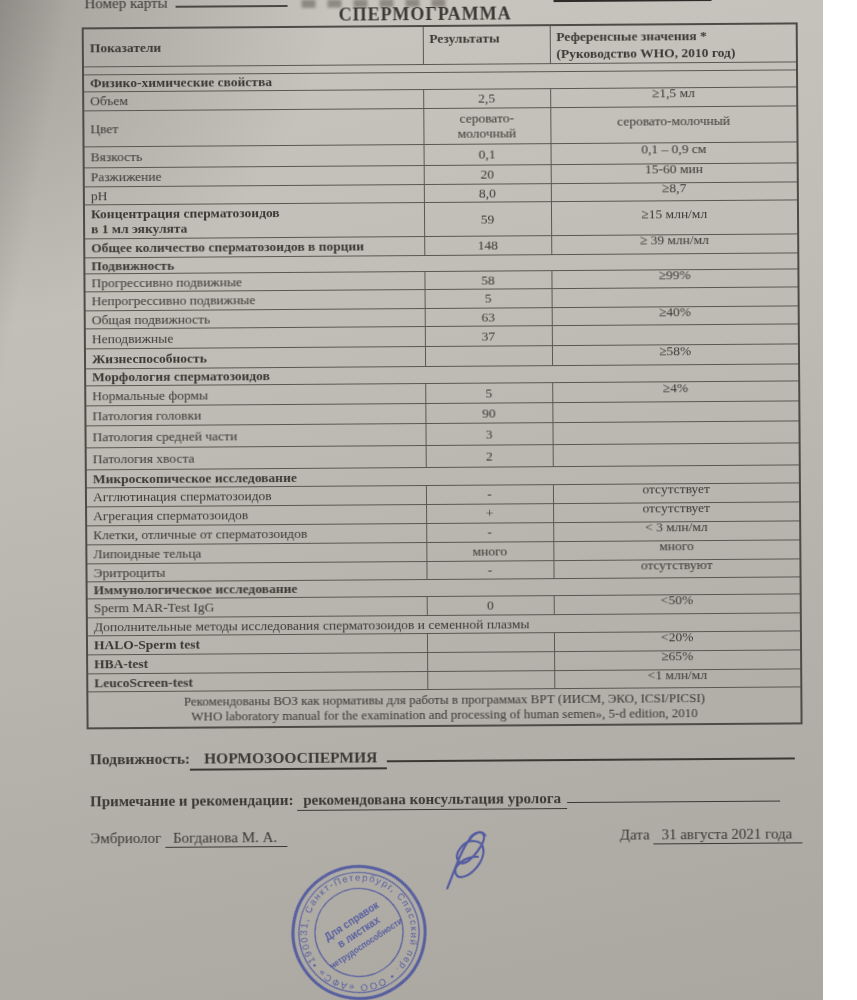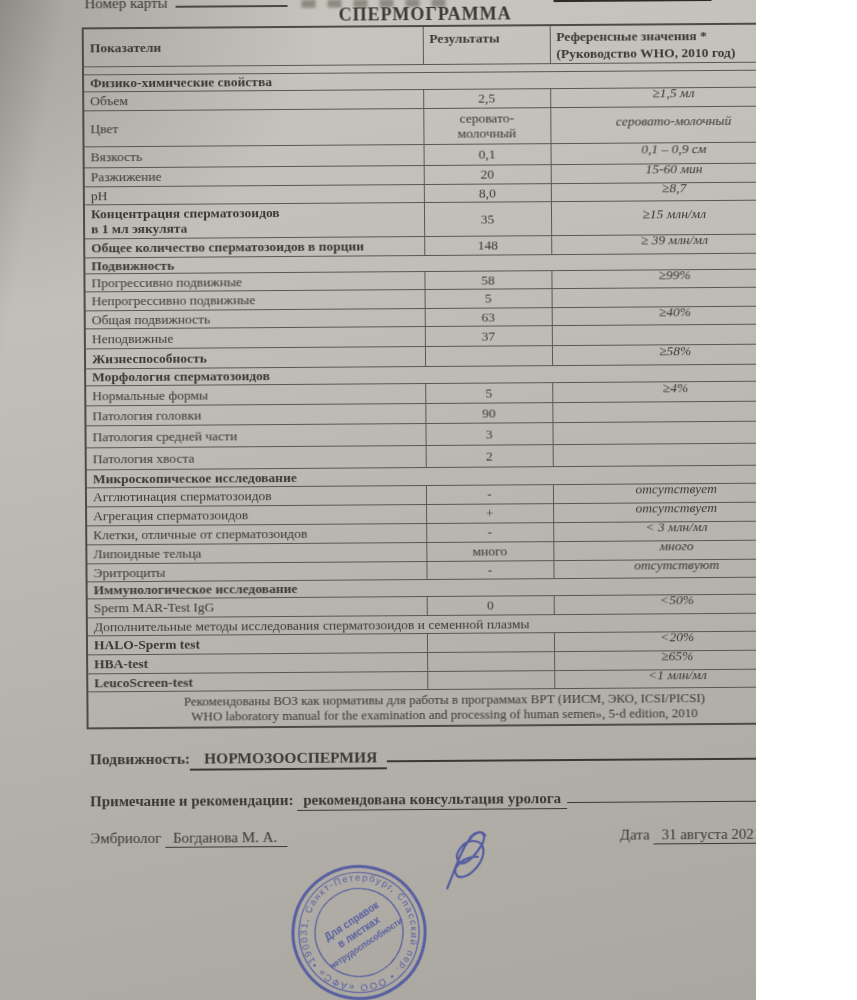--- a/index.html
+++ b/index.html
@@ -1,18 +1,18 @@
 <!DOCTYPE html>
 <html><head>
 <meta charset="utf-8">
 <style>
   html,body{margin:0;padding:0;}
   .photo{
     position:relative;
-    width:756px;height:1000px;
+    width:823px;height:1000px;
     overflow:hidden;
     font-family:"Liberation Serif","DejaVu Serif",serif;
     color:#3b3833;
     background:
       radial-gradient(circle at -5% -5%, rgba(55,52,48,0.30), rgba(55,52,48,0) 28%),
       linear-gradient(100deg, rgba(70,67,62,0.22) 0%, rgba(70,67,62,0) 7%),
       linear-gradient(168deg, #c9c6bf 0%, #c0bdb6 35%, #b3afa9 70%, #aaa6a0 100%);
   }
   .paper{
     position:absolute;left:0;top:0;width:857px;height:1000px;
@@ -49,21 +49,21 @@
     border:1px solid #5a5751;
     padding:0 6px;vertical-align:middle;
     white-space:pre-line;line-height:1.12;
   }
   table.report{border:2px solid #4e4b46;}
   td.hdr{font-weight:bold;vertical-align:middle;font-size:13.5px;}
   td.hdr.c3h{line-height:1.25;}
   td.section{font-weight:bold;}
   td.cell-result{text-align:center;border-radius:6px;}
   td.cell-ref{text-align:center;vertical-align:top;}
-  td.cell-ref .up{position:relative;top:-4px;display:inline-block;font-style:italic;}
+  td.cell-ref .up{position:relative;top:-4px;display:inline-block;}
   td.b{font-weight:bold;}
   td.note-cell{text-align:center;font-size:13px;line-height:1.35;padding:2px 4px;}
   .concl{
     position:absolute;left:88px;top:744px;width:705px;
     font-size:15.5px;font-weight:bold;display:flex;align-items:baseline;
     filter:blur(0.25px);
   }
   .concl .val{border-bottom:2px solid #3b3833;padding:0 10px 1px 14px;}
   .concl .tail{flex:1;border-bottom:2px solid #3b3833;height:1.05em;}
   .remark{
@@ -144,21 +144,21 @@
             <td class="cell-ref"><span class="up">15-60 мин</span></td>
           </tr>
           <tr style="height: 18px;">
             <td class="cell-label">pH</td>
             <td class="cell-result">8,0</td>
             <td class="cell-ref"><span class="up">≥8,7</span></td>
           </tr>
           <tr style="height: 34px;">
             <td class="cell-label b">Концентрация сперматозоидов
 в 1 мл эякулята</td>
-            <td class="cell-result">35</td>
+            <td class="cell-result">59</td>
             <td class="cell-ref"><span class="up">≥15 млн/мл</span></td>
           </tr>
           <tr style="height: 19px;">
             <td class="cell-label b">Общее количество сперматозоидов в порции</td>
             <td class="cell-result">148</td>
             <td class="cell-ref"><span class="up">≥ 39 млн/мл</span></td>
           </tr>
           <tr style="height: 16px;">
             <td colspan="3" class="section">Подвижность</td>
           </tr>

